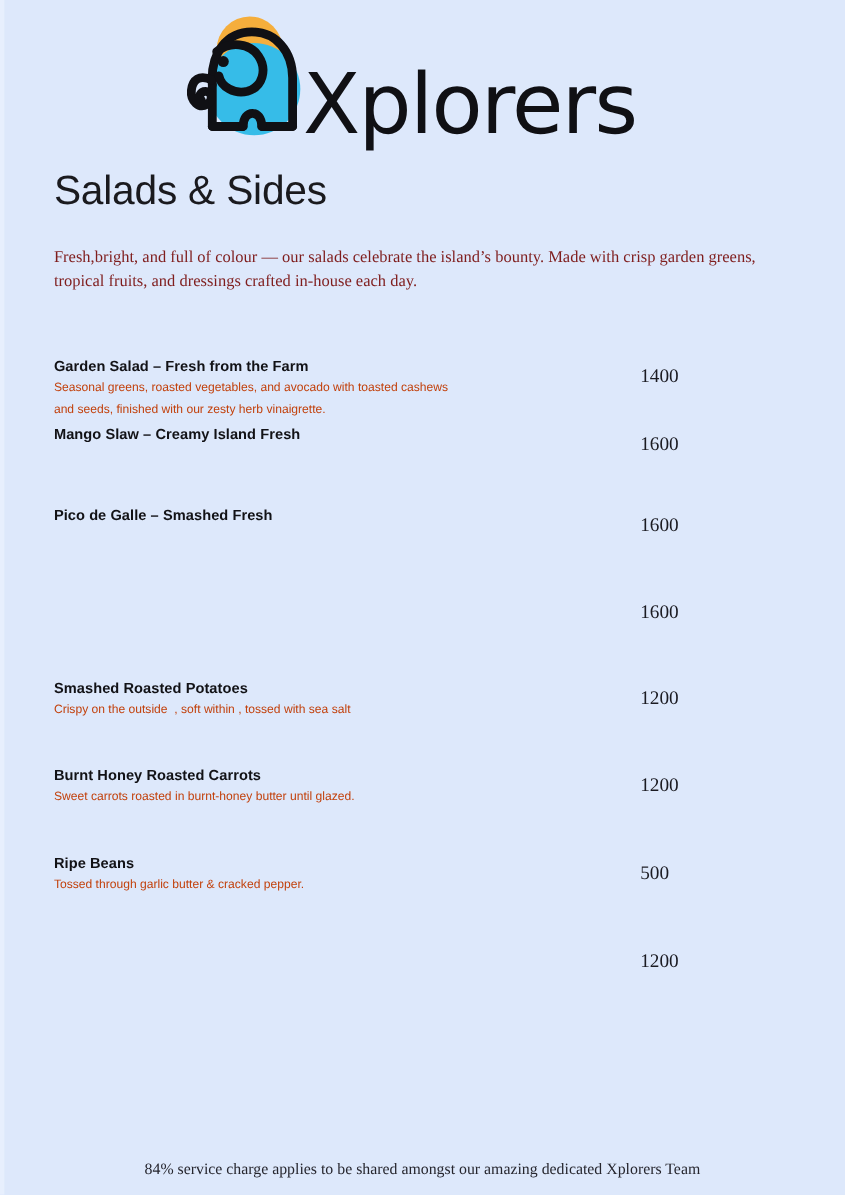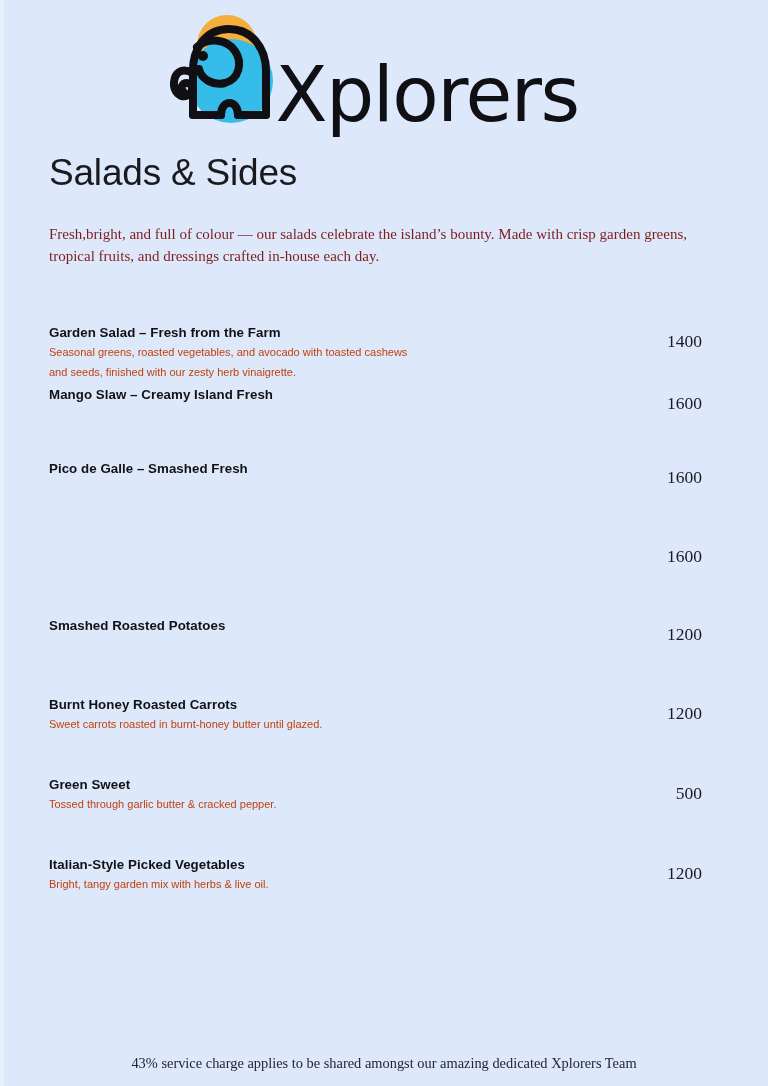--- a/index.html
+++ b/index.html
@@ -107,21 +107,20 @@
     line-height: 19.5px;
     color: #c2410c;
     margin: 0;
     white-space: pre-wrap;
   }
   .item-price {
     position: absolute;
     right: 0;
     top: 7px;
     width: 120px;
-    text-align: right;
     font-family: "Liberation Serif", serif;
     font-size: 17.5px;
     line-height: 20px;
     color: #1b1b22;
   }
 
   
   .footer-note {
     position: absolute;
     left: 0;
@@ -188,45 +187,42 @@
       <div class="item-price">1600</div>
     </div>
 
     <div class="menu-item" style="height:78px;">
       <div class="item-price">1600</div>
     </div>
 
     <div class="menu-item" style="height:79px;">
       <div class="item-main">
         <p class="item-name">Smashed Roasted Potatoes</p>
+        <p class="item-desc">Crispy on the outside  , soft within , tossed with sea salt</p>
       </div>
       <div class="item-price">1200</div>
     </div>
 
     <div class="menu-item" style="height:80px;">
       <div class="item-main">
         <p class="item-name">Burnt Honey Roasted Carrots</p>
         <p class="item-desc">Sweet carrots roasted in burnt-honey butter until glazed.</p>
       </div>
       <div class="item-price">1200</div>
     </div>
 
     <div class="menu-item" style="height:80px;">
       <div class="item-main">
-        <p class="item-name">Green Sweet</p>
+        <p class="item-name">Ripe Beans</p>
         <p class="item-desc">Tossed through garlic butter &amp; cracked pepper.</p>
       </div>
       <div class="item-price">500</div>
     </div>
 
     <div class="menu-item" style="height:60px;">
-      <div class="item-main">
-        <p class="item-name">Italian-Style Picked Vegetables</p>
-        <p class="item-desc">Bright, tangy garden mix with herbs &amp; live oil.</p>
-      </div>
       <div class="item-price">1200</div>
     </div>
 
   </div>
 
-  <div class="footer-note">43% service charge applies to be shared amongst our amazing dedicated Xplorers Team</div>
+  <div class="footer-note">84% service charge applies to be shared amongst our amazing dedicated Xplorers Team</div>
 
 </div>
 
 </body></html>

